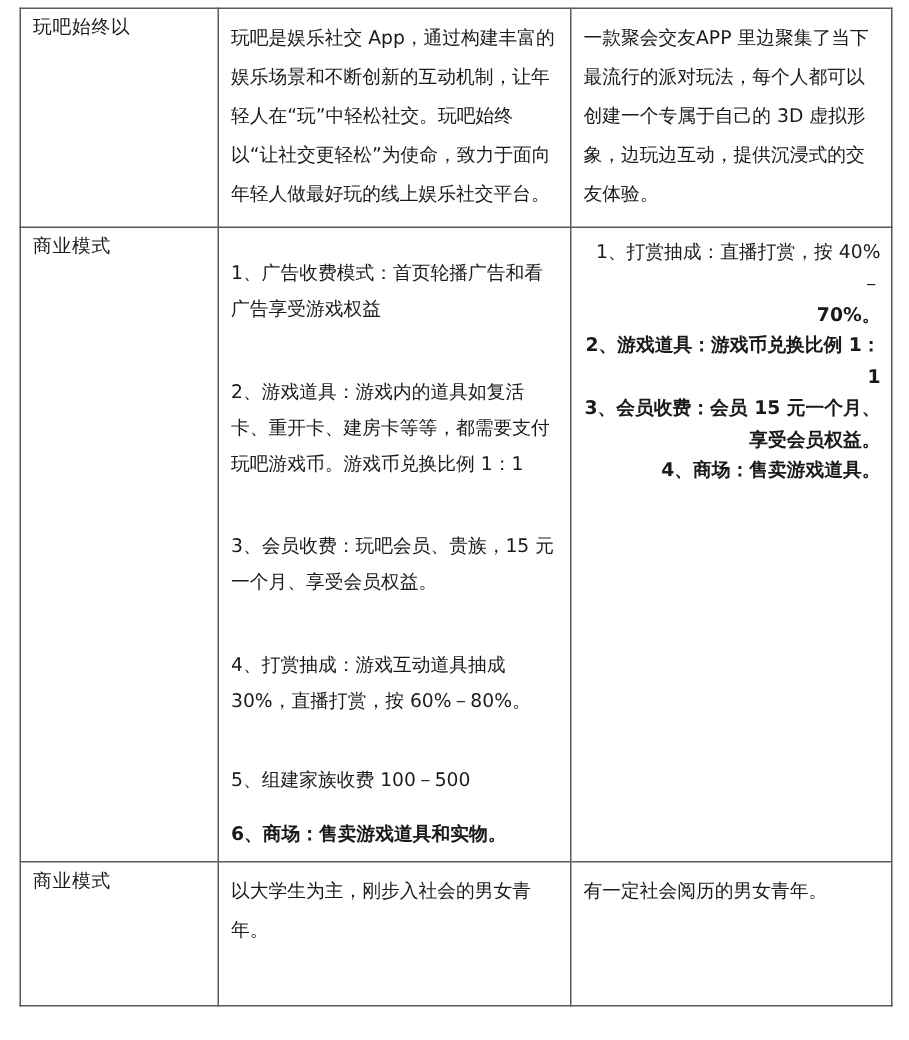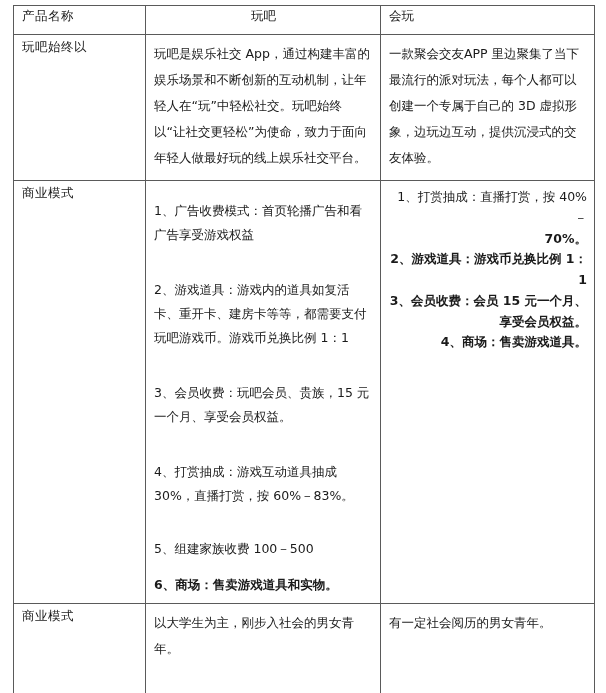--- a/index.html
+++ b/index.html
@@ -104,31 +104,20 @@
 <div class="page">
 
   <table class="comparison-table">
     <colgroup>
       <col class="col-label">
       <col class="col-wanba">
       <col class="col-huiwan">
     </colgroup>
     <tbody>
 
-      <tr class="row-header">
-        <td class="label-cell">
-          <div class="para">产品名称</div>
-        </td>
-        <td class="hdr-center">
-          <div class="para">玩吧</div>
-        </td>
-        <td class="hdr-left">
-          <div class="para">会玩</div>
-        </td>
-      </tr>
 
       <tr class="row-positioning">
         <td class="label-cell">
           <div class="para">玩吧始终以</div>
         </td>
         <td class="loose">
           <p class="para">玩吧是娱乐社交 App，通过构建丰富的娱乐场景和不断创新的互动机制，让年轻人在“玩”中轻松社交。玩吧始终以“让社交更轻松”为使命，致力于面向年轻人做最好玩的线上娱乐社交平台。</p>
         </td>
         <td class="loose">
           <p class="para">一款聚会交友APP 里边聚集了当下最流行的派对玩法，每个人都可以创建一个专属于自己的 3D 虚拟形象，边玩边互动，提供沉浸式的交友体验。</p>
@@ -139,21 +128,21 @@
         <td class="label-cell">
           <div class="para">商业模式</div>
         </td>
         <td class="semi">
           <p class="para">1、广告收费模式：首页轮播广告和看广告享受游戏权益</p>
           <div class="gap"></div>
           <p class="para">2、游戏道具：游戏内的道具如复活卡、重开卡、建房卡等等，都需要支付玩吧游戏币。游戏币兑换比例 1：1</p>
           <div class="gap"></div>
           <p class="para">3、会员收费：玩吧会员、贵族，15 元一个月、享受会员权益。</p>
           <div class="gap"></div>
-          <p class="para">4、打赏抽成：游戏互动道具抽成 30%，直播打赏，按 60%－83%。</p>
+          <p class="para">4、打赏抽成：游戏互动道具抽成 30%，直播打赏，按 60%－80%。</p>
           <div class="gap-sm"></div>
           <p class="para">5、组建家族收费 100－500</p>
           <p class="para">6、商场：售卖游戏道具和实物。</p>
         </td>
         <td class="tight-right">
           <p class="para">1、打赏抽成：直播打赏，按 40%－</p>
           <p class="para">70%。</p>
           <p class="para">2、游戏道具：游戏币兑换比例 1：1</p>
           <p class="para">3、会员收费：会员 15 元一个月、享受会员权益。</p>
           <p class="para">4、商场：售卖游戏道具。</p>

